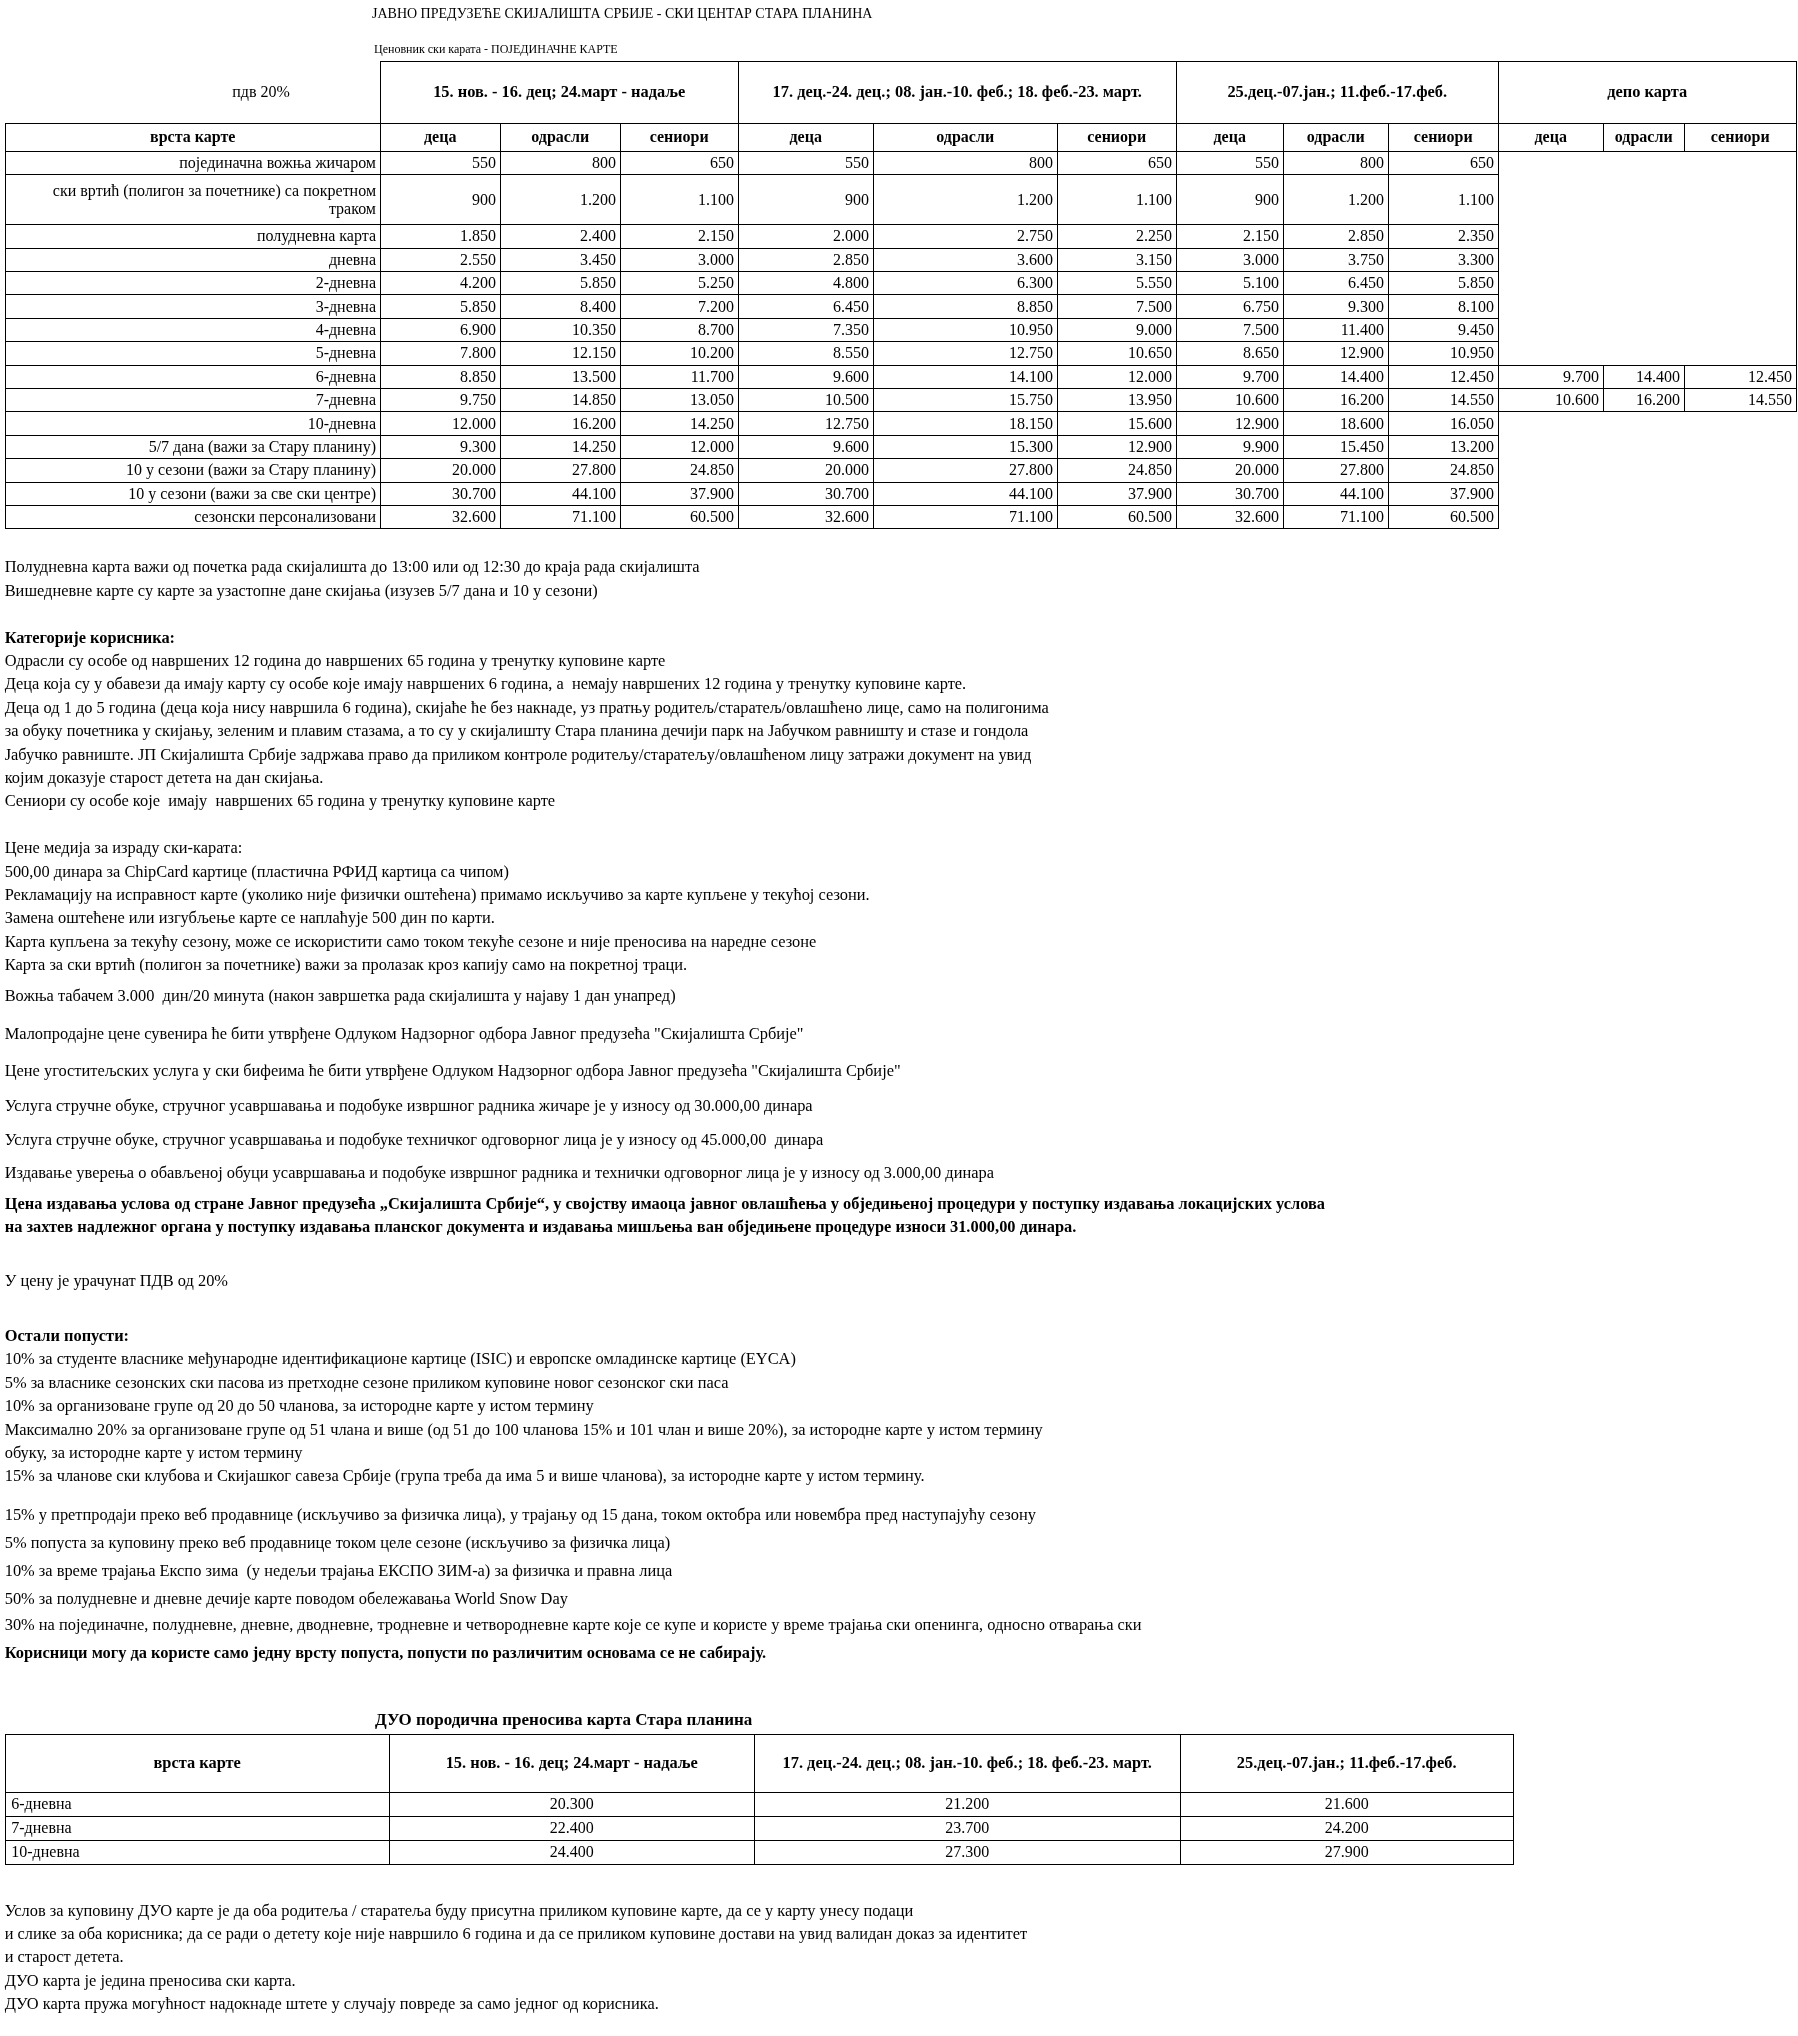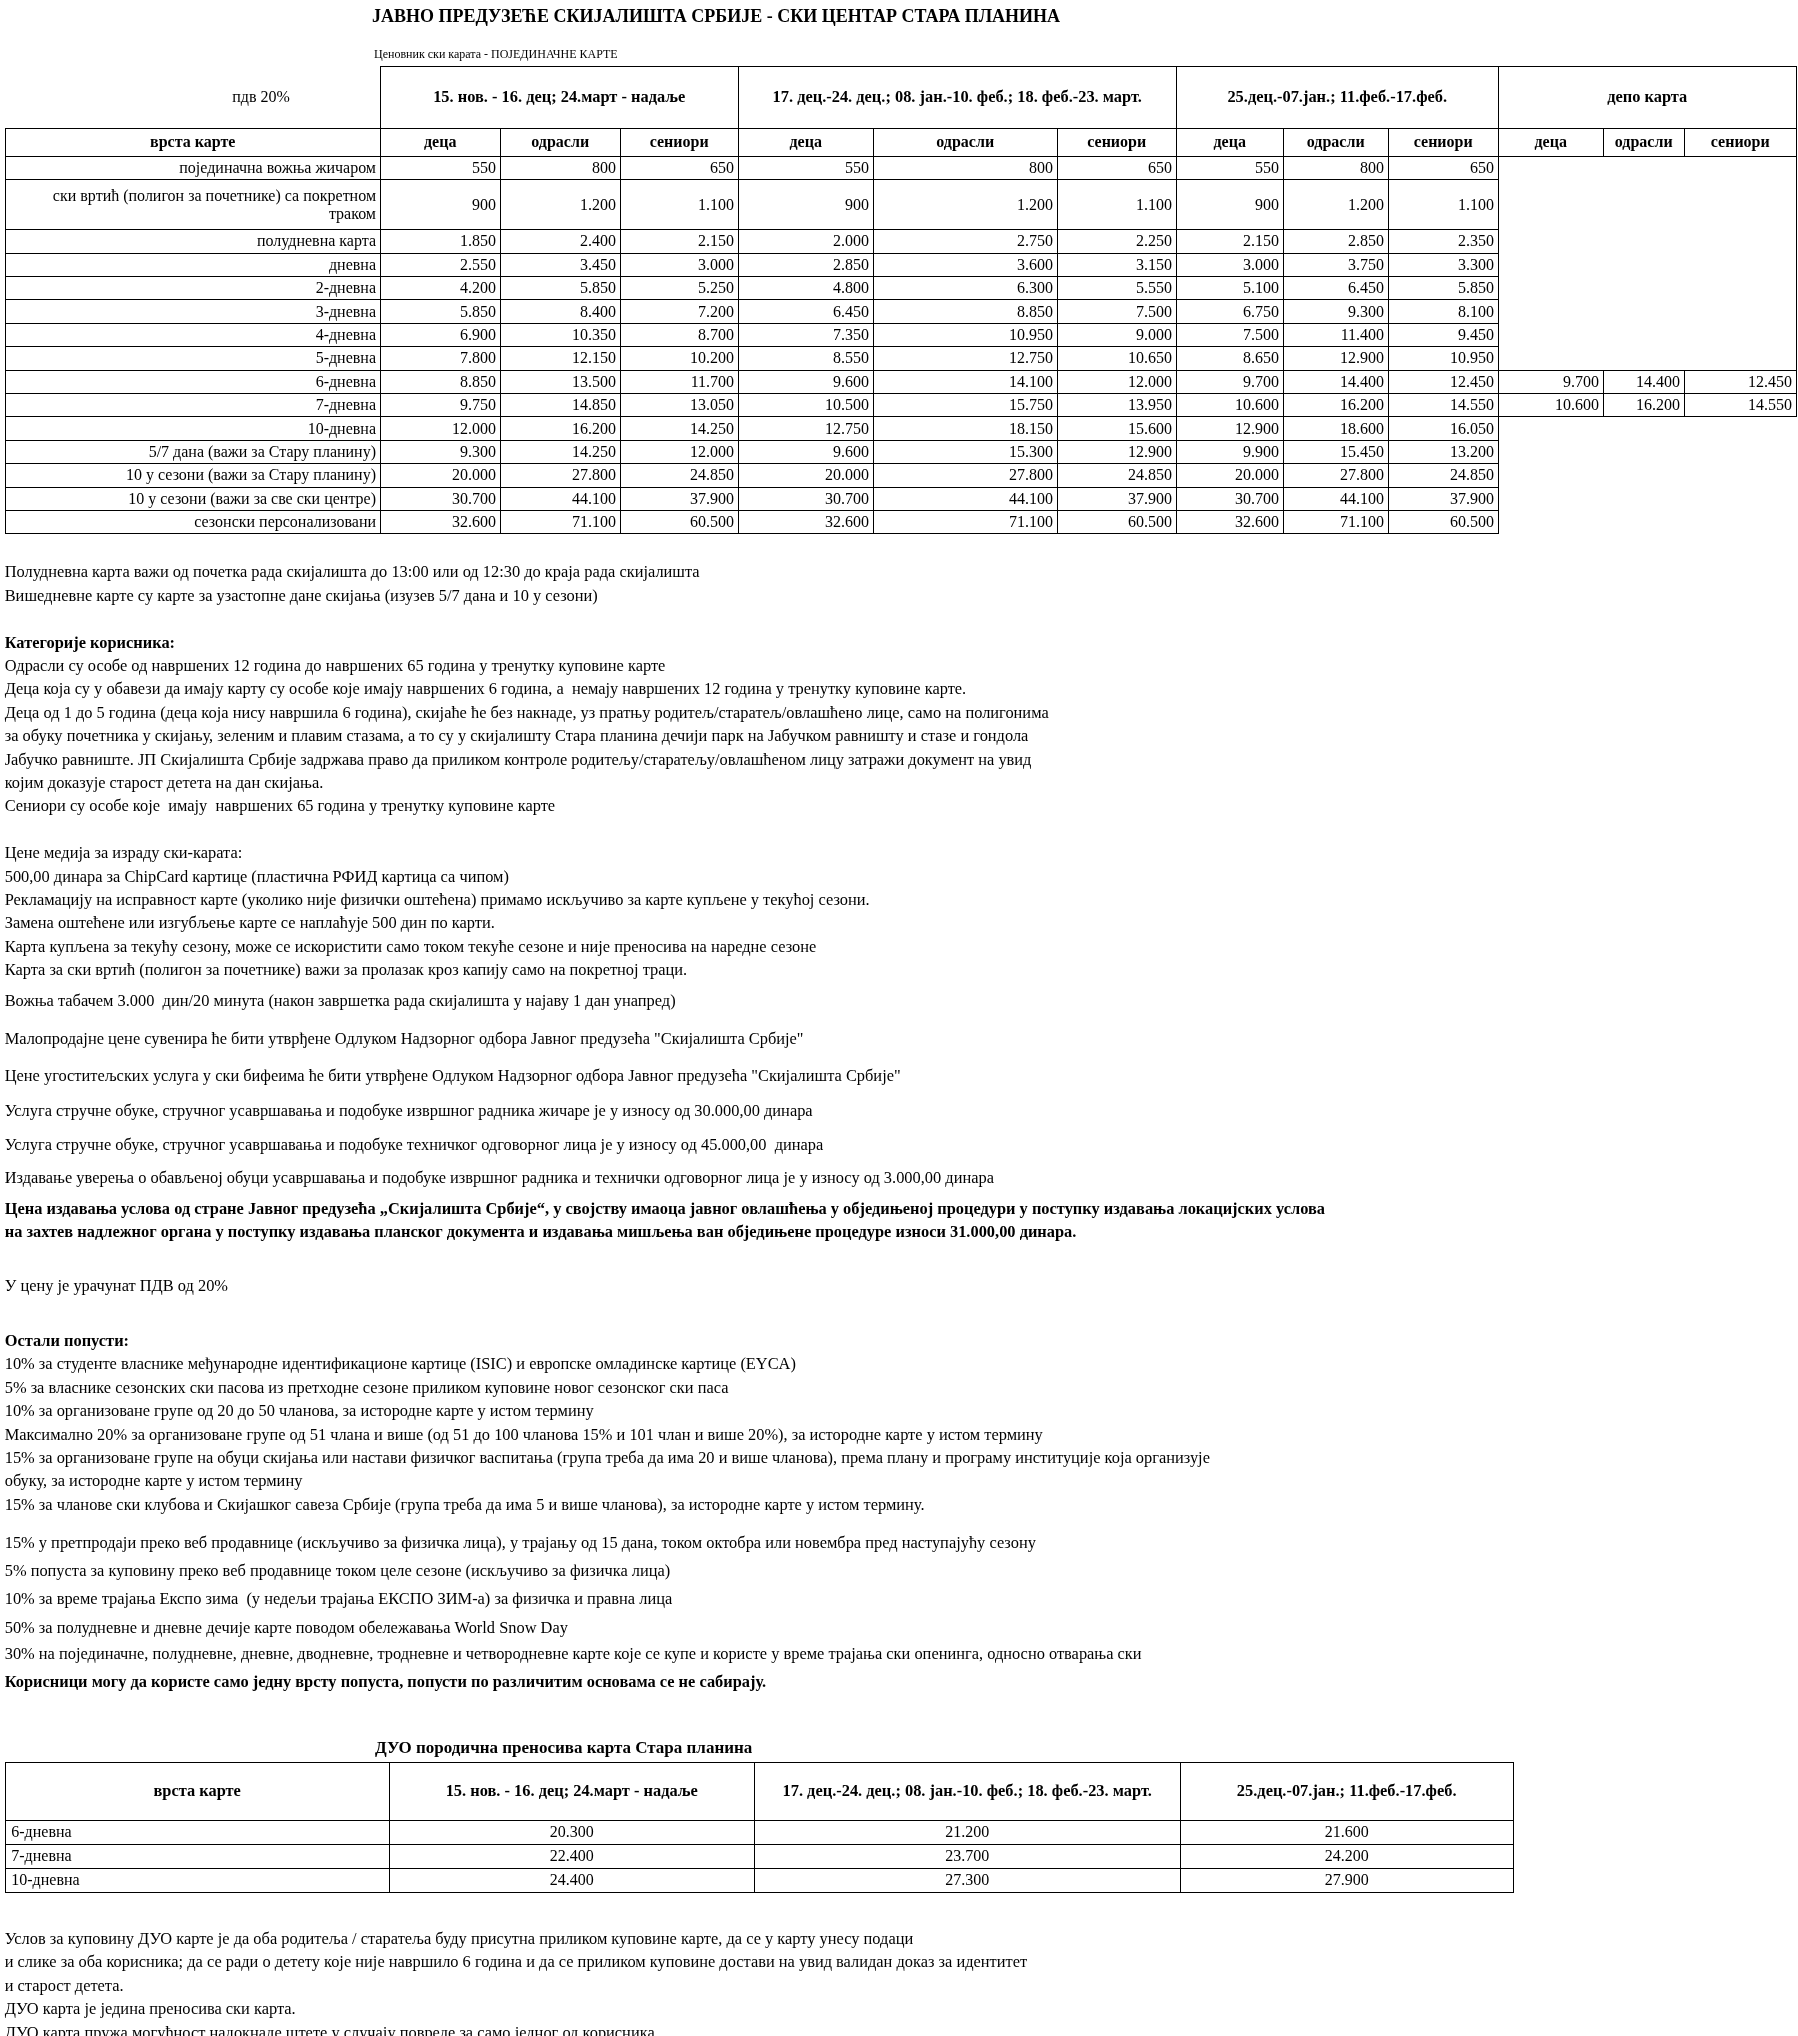--- a/index.html
+++ b/index.html
@@ -1,17 +1,17 @@
 <!DOCTYPE html>
 <html style="font-size:15px"><head>
 <meta charset="utf-8">
 <style>
   html,body{margin:0;padding:0;background:#ffffff;color:#000000;}
   body{width:1799px;min-height:2037px;font-family:"Liberation Serif","DejaVu Serif",serif;font-size:16.4px;}
-  .title{font-weight:bold;font-size:18px;margin:5.6px 0 0 372px;}
+  .title{font-weight:normal;font-size:14px;margin:5.6px 0 0 372px;}
   .subtitle{font-weight:normal;font-size:12px;margin:20.6px 0 3.7px 374px;}
   table{border-collapse:collapse;margin-left:4.7px;table-layout:fixed;}
   .main{width:1790px;}
   .main td,.main th{border:0.9px solid #000;height:23.4px;padding:0 3.7px;box-sizing:border-box;font-size:16px;overflow:hidden;}
   .main tr.h1 td.pdv{border:none;text-align:center;padding-left:141px;font-size:16px;}
   .main tr.h1 th{border:1.9px solid #000;font-weight:bold;font-size:16.4px;text-align:center;height:62px;}
   .main tr.h2 th{border:1.9px solid #000;font-weight:bold;text-align:center;height:28px;}
   .main td.label{text-align:right;border-left:1.9px solid #000;border-right:1.9px solid #000;}
   .main td.num{text-align:right;}
   .gs{border-left:1.9px solid #000 !important;}
@@ -326,21 +326,20 @@
       </div>
       <div class="para" style="margin-top: 30px;">
         <div class="note-line">У цену је урачунат ПДВ од 20%</div>
       </div>
       <div class="para" style="margin-top: 32px;">
         <div class="note-line bold">Остали попусти:</div>
         <div class="note-line">10% за студенте власнике међународне идентификационе картице (ISIC) и европске омладинске картице (EYCA)</div>
         <div class="note-line">5% за власнике сезонских ски пасова из претходне сезоне приликом куповине новог сезонског ски паса</div>
         <div class="note-line">10% за организоване групе од 20 до 50 чланова, за истородне карте у истом термину</div>
         <div class="note-line">Максимално 20% за организоване групе од 51 члана и више (од 51 до 100 чланова 15% и 101 члан и више 20%), за истородне карте у истом термину</div>
-        <div class="note-line">15% за организоване групе на обуци скијања или настави физичког васпитања (група треба да има 20 и више чланова), према плану и програму институције која организује</div>
         <div class="note-line">обуку, за истородне карте у истом термину</div>
         <div class="note-line">15% за чланове ски клубова и Скијашког савеза Србије (група треба да има 5 и више чланова), за истородне карте у истом термину.</div>
       </div>
       <div class="para" style="margin-top: 15px;">
         <div class="note-line">15% у претпродаји преко веб продавнице (искључиво за физичка лица), у трајању од 15 дана, током октобра или новембра пред наступајућу сезону</div>
       </div>
       <div class="para" style="margin-top: 4.7px;">
         <div class="note-line">5% попуста за куповину преко веб продавнице током целе сезоне (искључиво за физичка лица)</div>
       </div>
       <div class="para" style="margin-top: 4.7px;">

